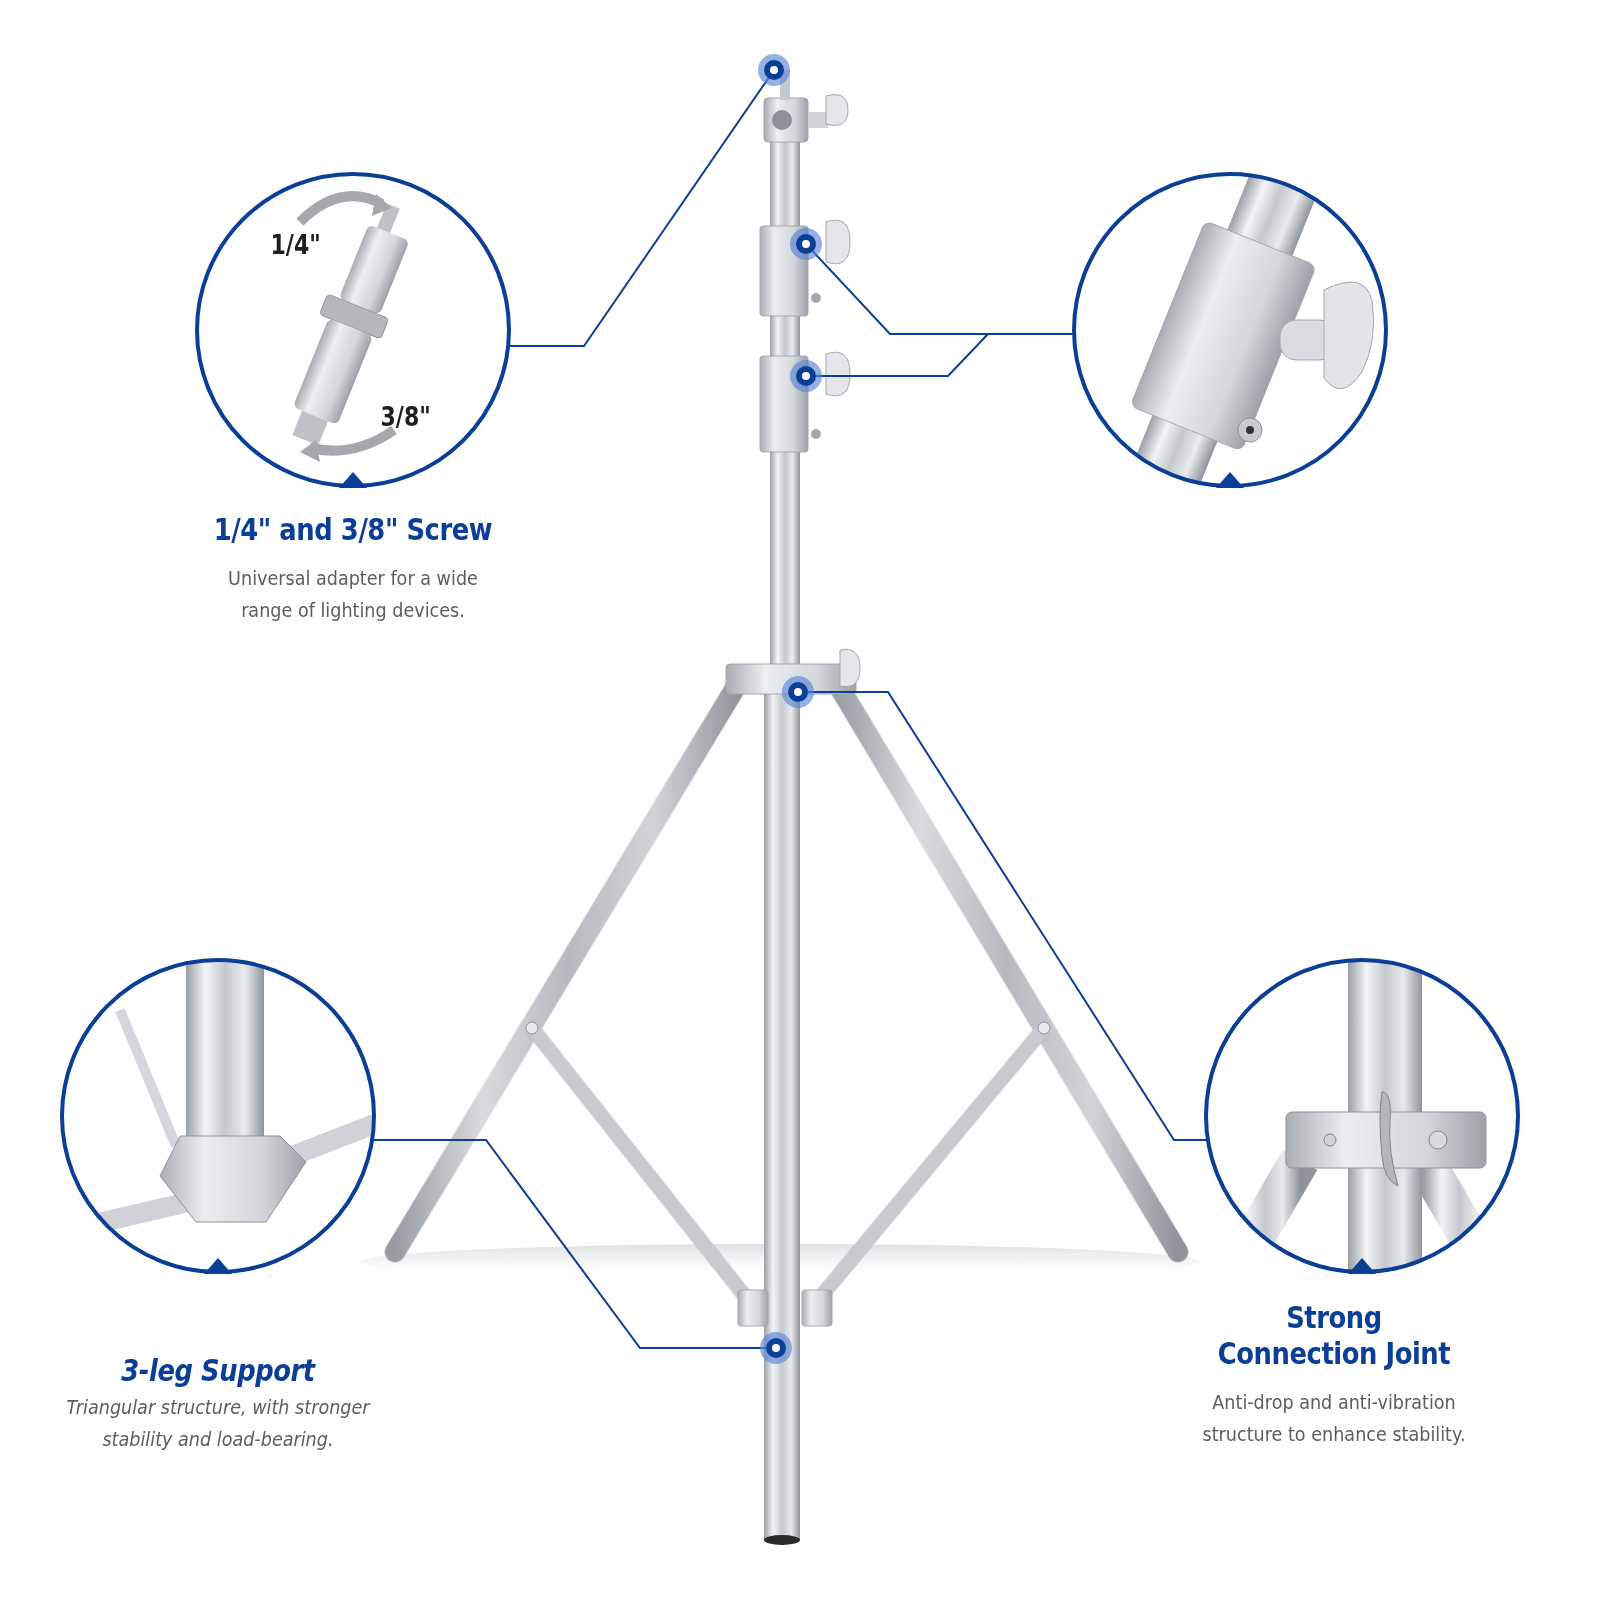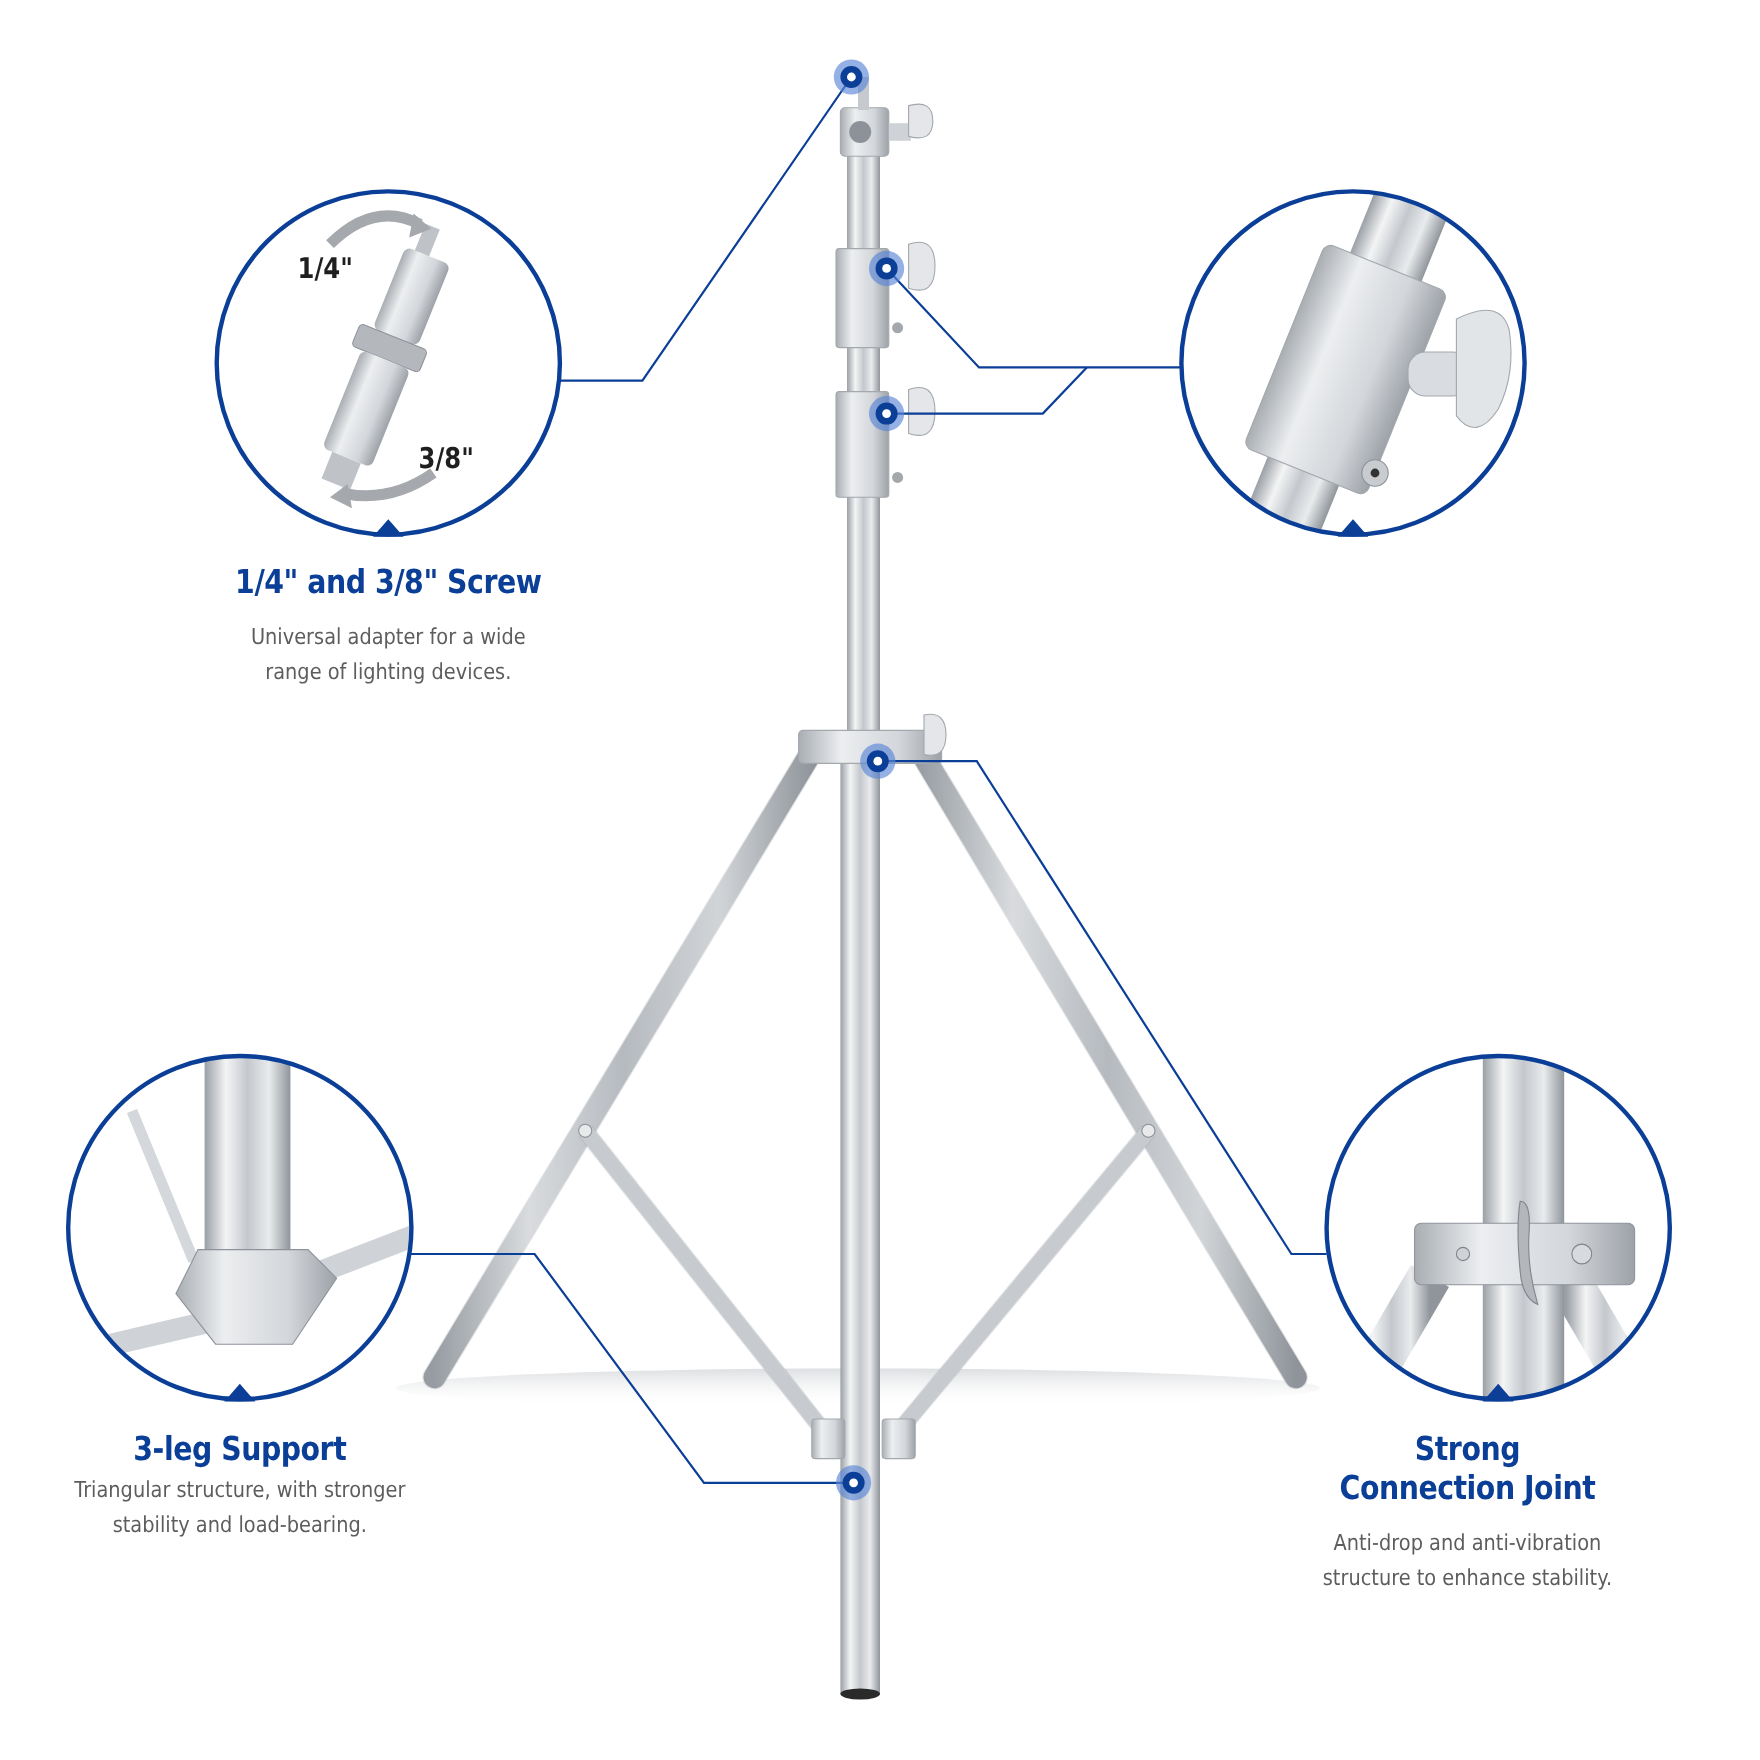--- a/index.html
+++ b/index.html
@@ -195,21 +195,21 @@
 
 <div class="feature" style="left:153px;top:512px;width:400px;">
   <div class="title">1/4" and 3/8" Screw</div>
   <div class="desc">
     <div>Universal adapter for a wide</div>
     <div>range of lighting devices.</div>
   </div>
 </div>
 
 
-<div class="feature" style="left:18px;top:1300px;width:400px;">
+<div class="feature" style="left:18px;top:1353px;width:400px;font-style:italic;">
   <div class="title">3-leg Support</div>
   <div class="desc" style="margin-top:2px;">
     <div>Triangular structure, with stronger</div>
     <div>stability and load-bearing.</div>
   </div>
 </div>
 
 <div class="feature" style="left:1134px;top:1300px;width:400px;">
   <div class="title">Strong</div>
   <div class="title">Connection Joint</div>

